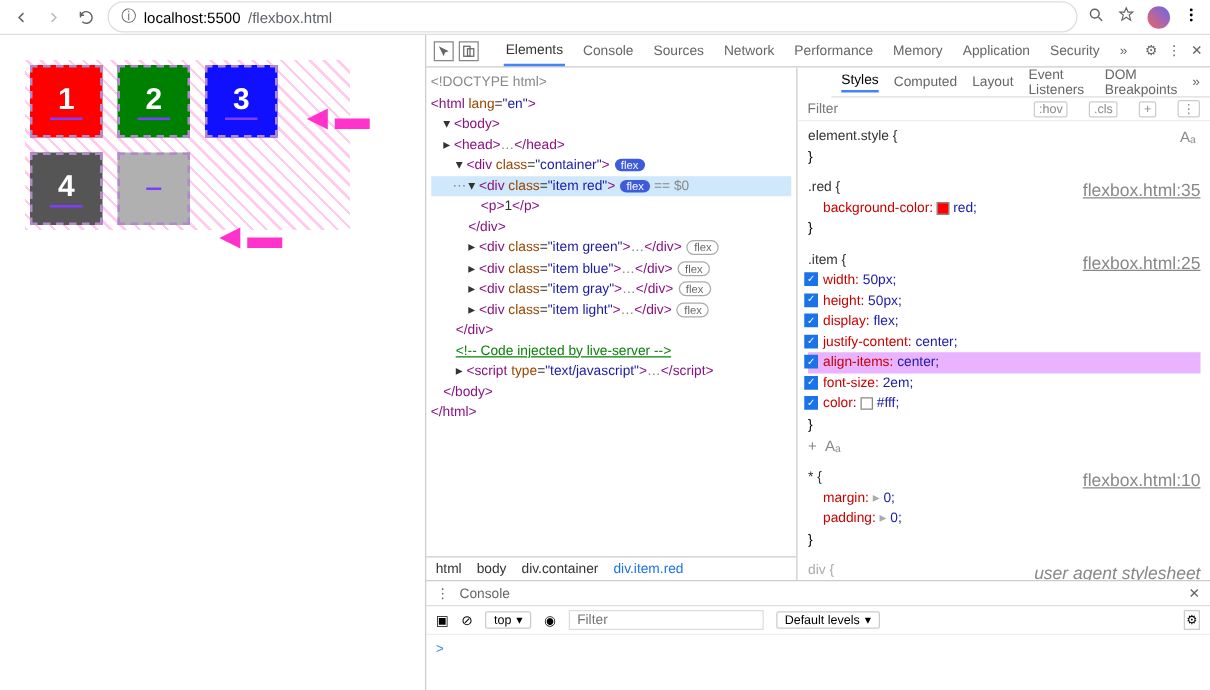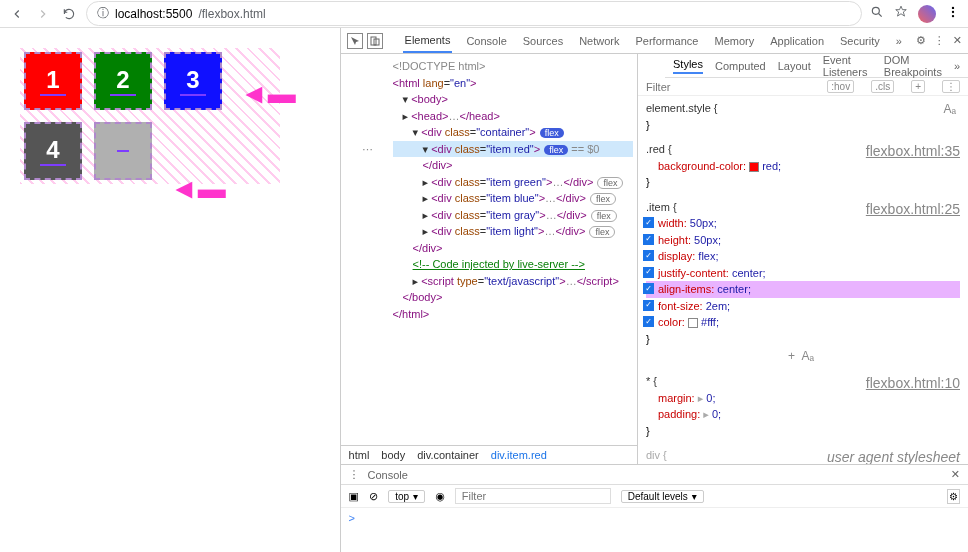--- a/index.html
+++ b/index.html
@@ -30,21 +30,21 @@
 .devtools { flex: 1; border-left: 1px solid #ccc; display: flex; flex-direction: column; }
 .dt-tabs { height: 26px; border-bottom: 1px solid #ccc; display: flex; align-items: center; padding: 0 6px; gap: 12px; font-size: 11px; color: #666; }
 .dt-tab { padding: 0 2px; height: 100%; display: flex; align-items: center; }
 .dt-tab.active { color: #333; border-bottom: 2px solid #4285f4; }
 .dt-tabs .right { margin-left: auto; display: flex; gap: 8px; }
 .inspect-icons { display: flex; gap: 4px; margin-right: 8px; }
 .inspect-box { width: 16px; height: 16px; border: 1px solid #888; display: flex; align-items: center; justify-content: center; }
 
 .dt-body { flex: 1; display: flex; overflow: hidden; }
 .elements { flex: 1; display: flex; flex-direction: column; border-right: 1px solid #ccc; }
-.dom-tree { flex: 1; font-family: Menlo, Consolas, monospace; font-size: 11px; padding: 4px; overflow: auto; color: #333; line-height: 1.5; margin-left: 48px; }
+.dom-tree { flex: 1; font-family: Menlo, Consolas, monospace; font-size: 11px; padding: 4px; overflow: auto; color: #333; line-height: 1.5; }
 .dom-tree .tag { color: #881280; }
 .dom-tree .attr { color: #994500; }
 .dom-tree .val { color: #1a1aa6; }
 .dom-tree .selected { background: #cfe8fc; }
 .dom-tree .flex-badge { background: #3e5bdb; color: #fff; border-radius: 7px; padding: 0 5px; font-size: 9px; margin-left: 4px; }
 .dom-tree .flex-badge-outline { border: 1px solid #aaa; color: #666; border-radius: 7px; padding: 0 5px; font-size: 9px; margin-left: 4px; }
 .dom-tree .dim { color: #888; }
 .dom-tree .comment { color: #0a800a; text-decoration: underline; }
 .i1 { padding-left: 10px; } .i2 { padding-left: 20px; } .i3 { padding-left: 30px; } .i4 { padding-left: 40px; }
 
@@ -63,21 +63,21 @@
 .rule .src { position: absolute; right: 0; top: 0; color: #888; text-decoration: underline; font-size: 14px; text-align: right; }
 .rule .selector { color: #333; }
 .rule .prop { color: #c80000; }
 .rule .pv { color: #1a1aa6; }
 .rule .swatch { display: inline-block; width: 10px; height: 10px; border: 1px solid #888; vertical-align: middle; }
 .rule .line { padding-left: 12px; position: relative; }
 .rule .chk { position: absolute; left: -3px; width: 11px; height: 11px; background: #1a73e8; color: #fff; font-size: 8px; display: flex; align-items: center; justify-content: center; top: 2px; }
 .rule .hl { background: #e9b3ff; }
 .rule .gray { color: #aaa; }
 .rule .strike { text-decoration: line-through; color: #aaa; }
-.new-rule { text-align: center; color: #888; font-size: 12px; padding-right: 4px; }
+.new-rule { text-align: left; color: #888; font-size: 12px; padding-right: 4px; }
 
 .console-bar { border-top: 1px solid #ccc; }
 .console-header { display: flex; align-items: center; padding: 3px 8px; border-bottom: 1px solid #ddd; font-size: 11px; color: #666; gap: 8px; }
 .console-header .right { margin-left: auto; }
 .console-filter { display: flex; align-items: center; gap: 10px; padding: 3px 8px; font-size: 11px; border-bottom: 1px solid #eee; }
 .console-filter input { border: 1px solid #ddd; padding: 1px 6px; font-size: 11px; flex: 0 0 150px; }
 .console-body { padding: 4px 8px; color: #4285f4; font-family: monospace; font-size: 11px; height: 44px; }
 .dropdown { border: 1px solid #ccc; padding: 0 6px; border-radius: 2px; font-size: 10px; display: flex; align-items: center; gap: 4px; }
 .gear { border: 1px solid #ccc; font-size: 10px; padding: 1px; }
 svg.icon { width: 14px; height: 14px; }
@@ -186,20 +186,21 @@
 
     <div class="dt-body">
       <div class="elements">
         <div class="dom-tree">
           <div class="dim">&lt;!DOCTYPE html&gt;</div>
           <div><span class="tag">&lt;html </span><span class="attr">lang</span>=<span class="val">"en"</span><span class="tag">&gt;</span></div>
           <div class="i1">▾ <span class="tag">&lt;body&gt;</span></div>
           <div class="i1">▸ <span class="tag">&lt;head&gt;</span><span class="dim">…</span><span class="tag">&lt;/head&gt;</span></div>
           <div class="i2">▾ <span class="tag">&lt;div </span><span class="attr">class</span>=<span class="val">"container"</span><span class="tag">&gt;</span><span class="flex-badge">flex</span></div>
           <div class="i3 selected"><span style="position:absolute;left:362px;color:#888">⋯</span>▾ <span class="tag">&lt;div </span><span class="attr">class</span>=<span class="val">"item red"</span><span class="tag">&gt;</span><span class="flex-badge">flex</span> <span class="dim">== $0</span></div>
+          <div class="i4"><span class="tag">&lt;p&gt;</span>1<span class="tag">&lt;/p&gt;</span></div>
           <div class="i3"><span class="tag">&lt;/div&gt;</span></div>
           <div class="i3">▸ <span class="tag">&lt;div </span><span class="attr">class</span>=<span class="val">"item green"</span><span class="tag">&gt;</span><span class="dim">…</span><span class="tag">&lt;/div&gt;</span><span class="flex-badge-outline">flex</span></div>
           <div class="i3">▸ <span class="tag">&lt;div </span><span class="attr">class</span>=<span class="val">"item blue"</span><span class="tag">&gt;</span><span class="dim">…</span><span class="tag">&lt;/div&gt;</span><span class="flex-badge-outline">flex</span></div>
           <div class="i3">▸ <span class="tag">&lt;div </span><span class="attr">class</span>=<span class="val">"item gray"</span><span class="tag">&gt;</span><span class="dim">…</span><span class="tag">&lt;/div&gt;</span><span class="flex-badge-outline">flex</span></div>
           <div class="i3">▸ <span class="tag">&lt;div </span><span class="attr">class</span>=<span class="val">"item light"</span><span class="tag">&gt;</span><span class="dim">…</span><span class="tag">&lt;/div&gt;</span><span class="flex-badge-outline">flex</span></div>
           <div class="i2"><span class="tag">&lt;/div&gt;</span></div>
           <div class="i2 comment">&lt;!-- Code injected by live-server --&gt;</div>
           <div class="i2">▸ <span class="tag">&lt;script </span><span class="attr">type</span>=<span class="val">"text/javascript"</span><span class="tag">&gt;</span><span class="dim">…</span><span class="tag">&lt;/script&gt;</span></div>
           <div class="i1"><span class="tag">&lt;/body&gt;</span></div>
           <div><span class="tag">&lt;/html&gt;</span></div>

